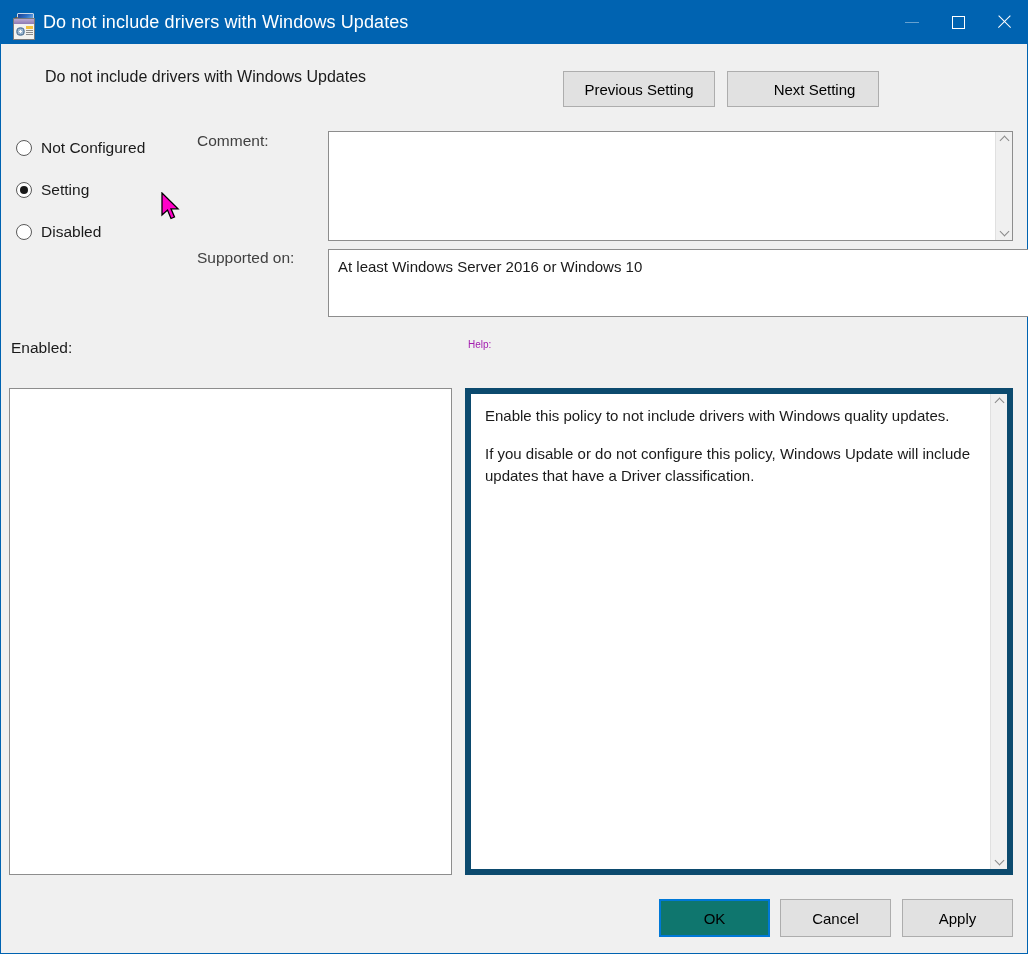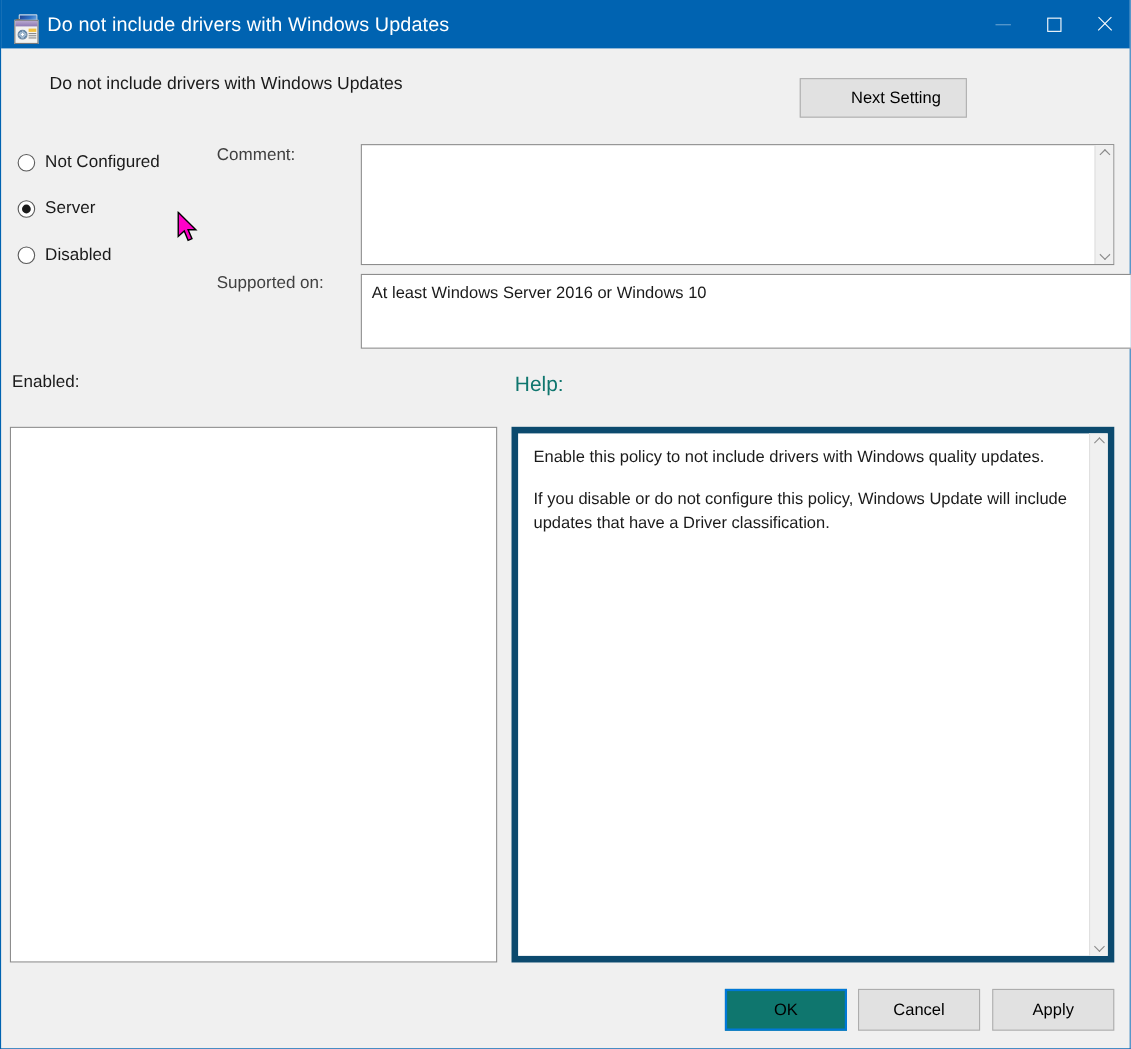--- a/index.html
+++ b/index.html
@@ -265,21 +265,21 @@
     left: 1px; top: 2px;
     width: 6px; height: 6px;
     border-left: 1.3px solid #8a8a8a;
     border-top: 1.3px solid #8a8a8a;
   }
   .chev.up::before    { transform: rotate(45deg); }
   .chev.down::before  { transform: rotate(225deg); top: 0px; }
 
   
   #label-options { position: absolute; left: 10px;  top: 339px; font-size: 15.5px; color:#1a1a1a; }
-  #label-help    { position: absolute; left: 467px; top: 339px; font-size: 19px; color:#0f766e; }
+  #label-help    { position: absolute; left: 467px; top: 339px; font-size: 10px; color:#a21caf; }
 
   #panel-options {
     position: absolute;
     left: 8px; top: 388px;
     width: 443px; height: 487px;
     background: #ffffff;
     border: 1px solid #8d8d8d;
   }
   #panel-help {
     position: absolute;
@@ -341,30 +341,31 @@
   </div>
 
   <div id="setting-icon">
     <div class="si-frame"></div>
     <div class="si-titlestrip"></div>
     <div class="si-disc"></div>
     <div class="si-lines"></div>
   </div>
   <div id="header-title">Do not include drivers with Windows Updates</div>
 
+  <div id="btn-prev" class="btn">Previous Setting</div>
   <div id="btn-next" class="btn">Next Setting</div>
 
   <div id="radio-group">
     <div class="radio-row">
       <span class="radio-mark"></span>
       <span class="radio-label">Not Configured</span>
     </div>
     <div class="radio-row selected">
       <span class="radio-mark"></span>
-      <span class="radio-label">Server</span>
+      <span class="radio-label">Setting</span>
     </div>
     <div class="radio-row">
       <span class="radio-mark"></span>
       <span class="radio-label">Disabled</span>
     </div>
   </div>
 
   <div id="label-comment" class="field-label">Comment:</div>
   <div id="box-comment" class="textbox">
     <div class="tb-content"></div>

